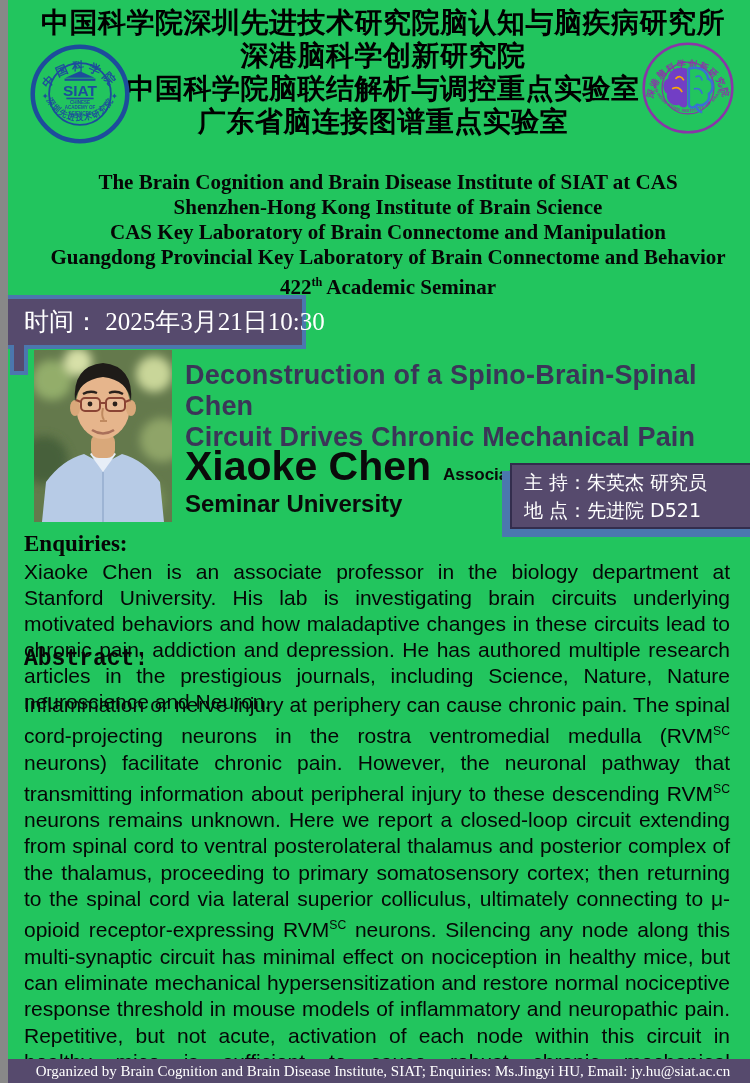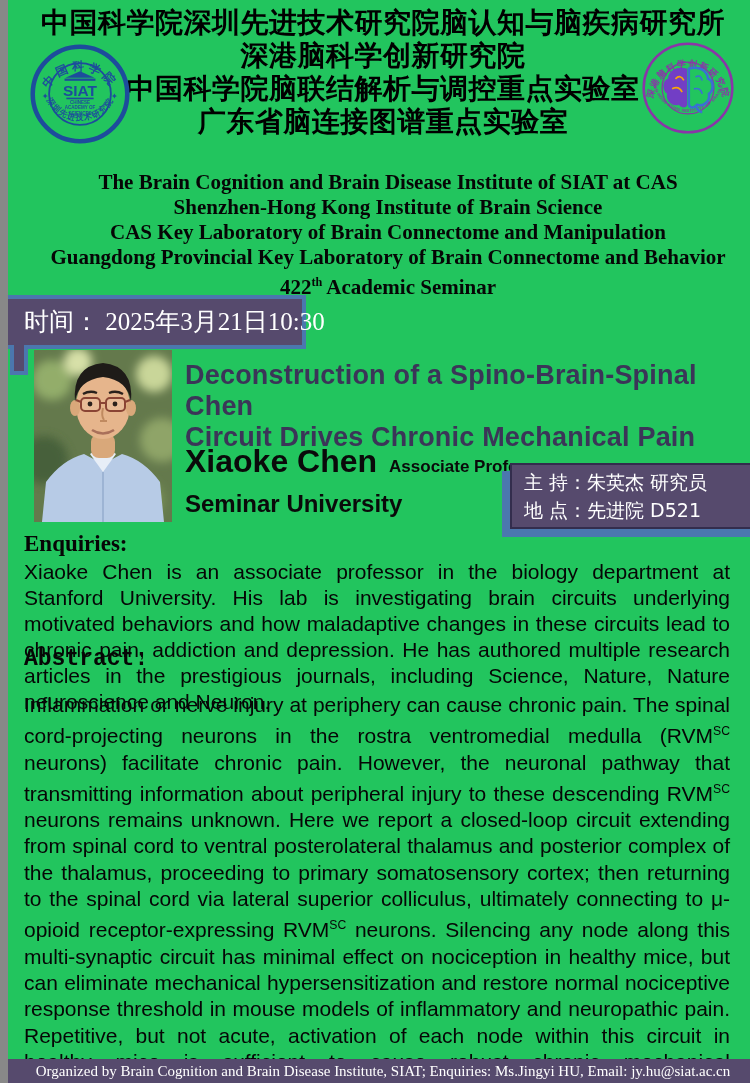--- a/index.html
+++ b/index.html
@@ -60,21 +60,21 @@
   .talk-title{
     position:absolute;left:177px;top:360px;width:566px;
     font-family:"Liberation Sans", sans-serif;
     font-weight:bold;font-size:27px;line-height:31px;
     color:#3B3558;letter-spacing:0.2px;
   }
   .name-row{
     position:absolute;left:177px;top:443px;white-space:nowrap;
     font-family:"Liberation Sans", sans-serif;color:#0a0a0a;
   }
-  .speaker-name{font-weight:bold;font-size:32px;}
+  .speaker-name{font-weight:bold;font-size:41px;}
   .speaker-title{font-weight:bold;font-size:17px;margin-left:12px;}
   .affiliation{
     position:absolute;left:177px;top:490px;
     font-family:"Liberation Sans", sans-serif;
     font-weight:bold;font-size:24px;color:#0a0a0a;
   }
   .host-box{
     position:absolute;right:0;top:463px;
     width:218px;
     background:#564A6D;

